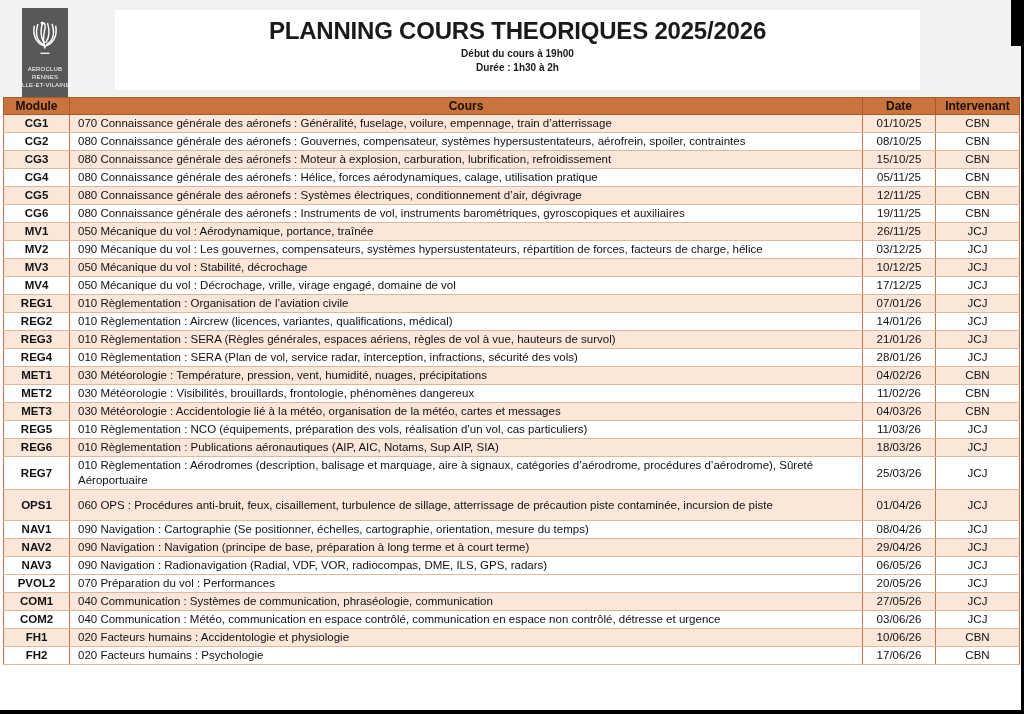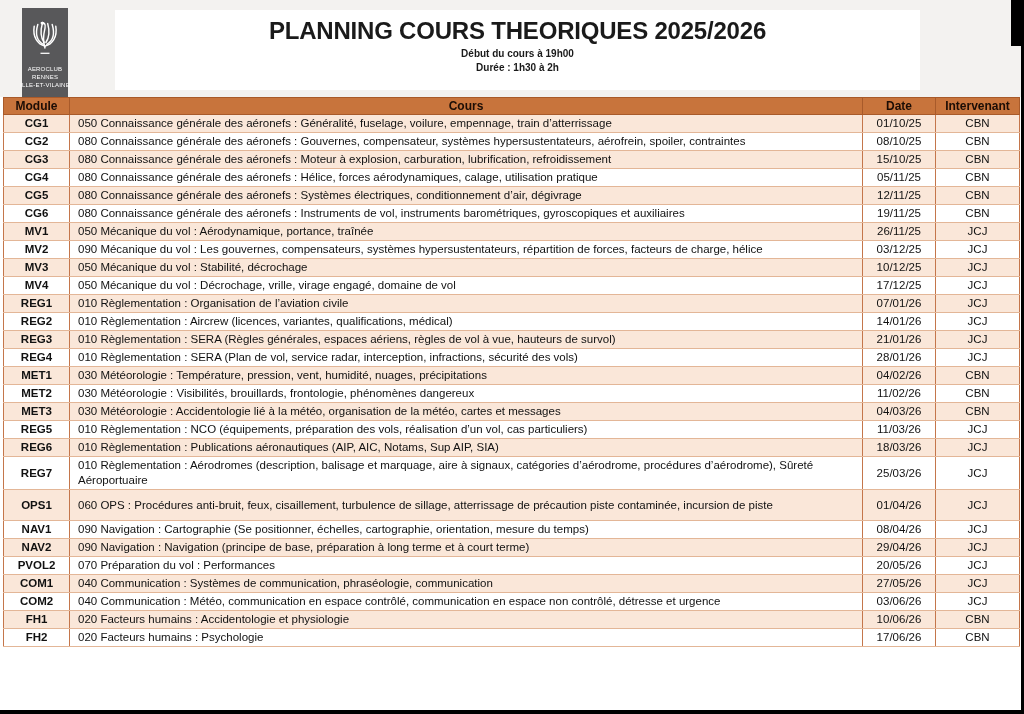--- a/index.html
+++ b/index.html
@@ -114,21 +114,21 @@
       <tr>
         <th>Module</th>
         <th>Cours</th>
         <th>Date</th>
         <th>Intervenant</th>
       </tr>
     </thead>
     <tbody>
         <tr class="alt">
       <td class="module-cell">CG1</td>
-      <td class="cours-cell">050 Connaissance générale des aéronefs : Généralité, fuselage, voilure, empennage, train d’atterrissage</td>
+      <td class="cours-cell">070 Connaissance générale des aéronefs : Généralité, fuselage, voilure, empennage, train d’atterrissage</td>
       <td class="date-cell">01/10/25</td>
       <td class="intervenant-cell">CBN</td>
     </tr>
         <tr class="plain">
       <td class="module-cell">CG2</td>
       <td class="cours-cell">080 Connaissance générale des aéronefs : Gouvernes, compensateur, systèmes hypersustentateurs, aérofrein, spoiler, contraintes</td>
       <td class="date-cell">08/10/25</td>
       <td class="intervenant-cell">CBN</td>
     </tr>
         <tr class="alt">
@@ -251,20 +251,26 @@
       <td class="date-cell">08/04/26</td>
       <td class="intervenant-cell">JCJ</td>
     </tr>
         <tr class="alt">
       <td class="module-cell">NAV2</td>
       <td class="cours-cell">090 Navigation : Navigation (principe de base, préparation à long terme et à court terme)</td>
       <td class="date-cell">29/04/26</td>
       <td class="intervenant-cell">JCJ</td>
     </tr>
         <tr class="plain">
+      <td class="module-cell">NAV3</td>
+      <td class="cours-cell">090 Navigation : Radionavigation (Radial, VDF, VOR, radiocompas, DME, ILS, GPS, radars)</td>
+      <td class="date-cell">06/05/26</td>
+      <td class="intervenant-cell">JCJ</td>
+    </tr>
+        <tr class="plain">
       <td class="module-cell">PVOL2</td>
       <td class="cours-cell">070 Préparation du vol : Performances</td>
       <td class="date-cell">20/05/26</td>
       <td class="intervenant-cell">JCJ</td>
     </tr>
         <tr class="alt">
       <td class="module-cell">COM1</td>
       <td class="cours-cell">040 Communication : Systèmes de communication, phraséologie, communication</td>
       <td class="date-cell">27/05/26</td>
       <td class="intervenant-cell">JCJ</td>

